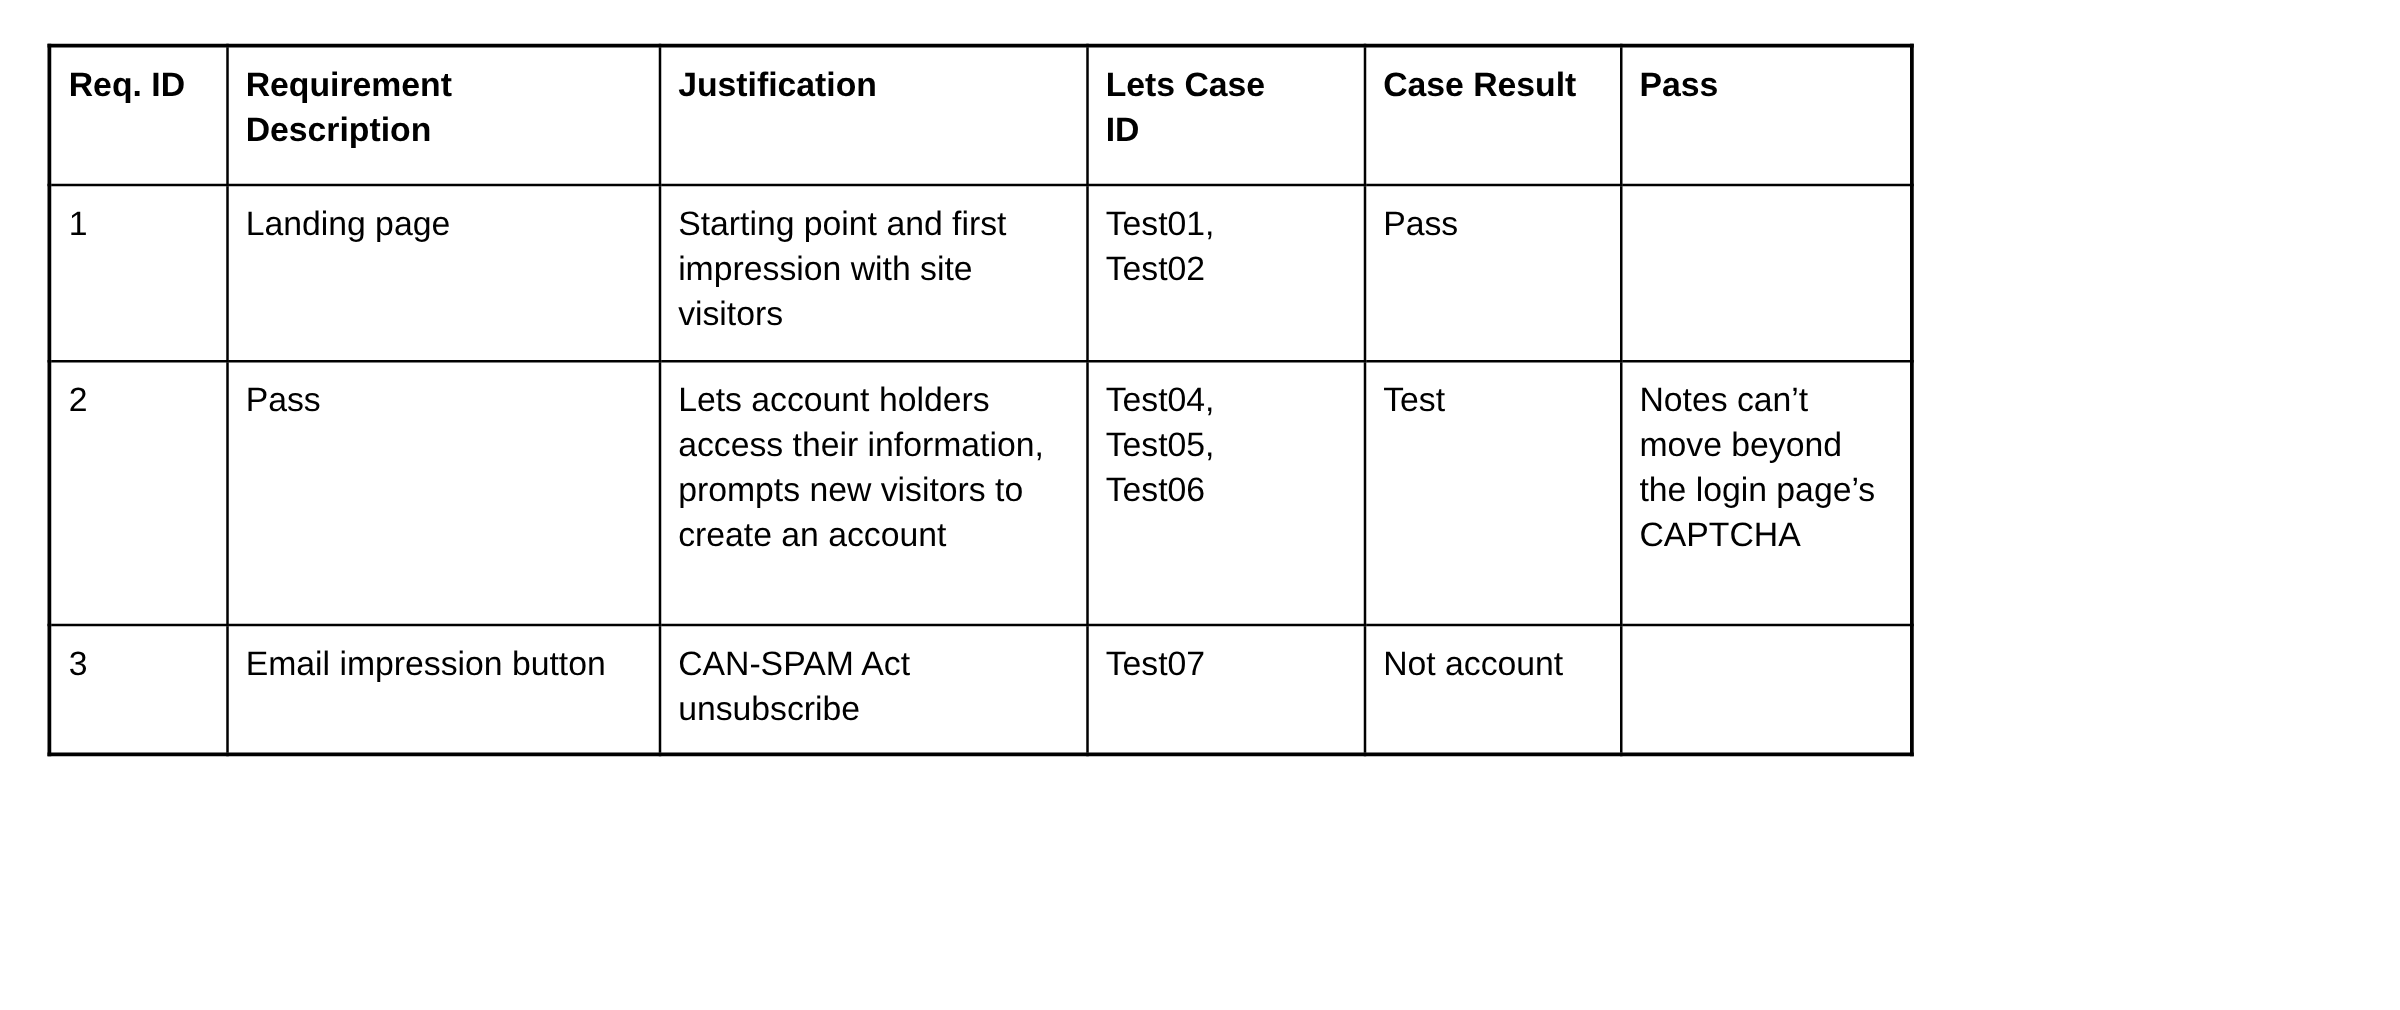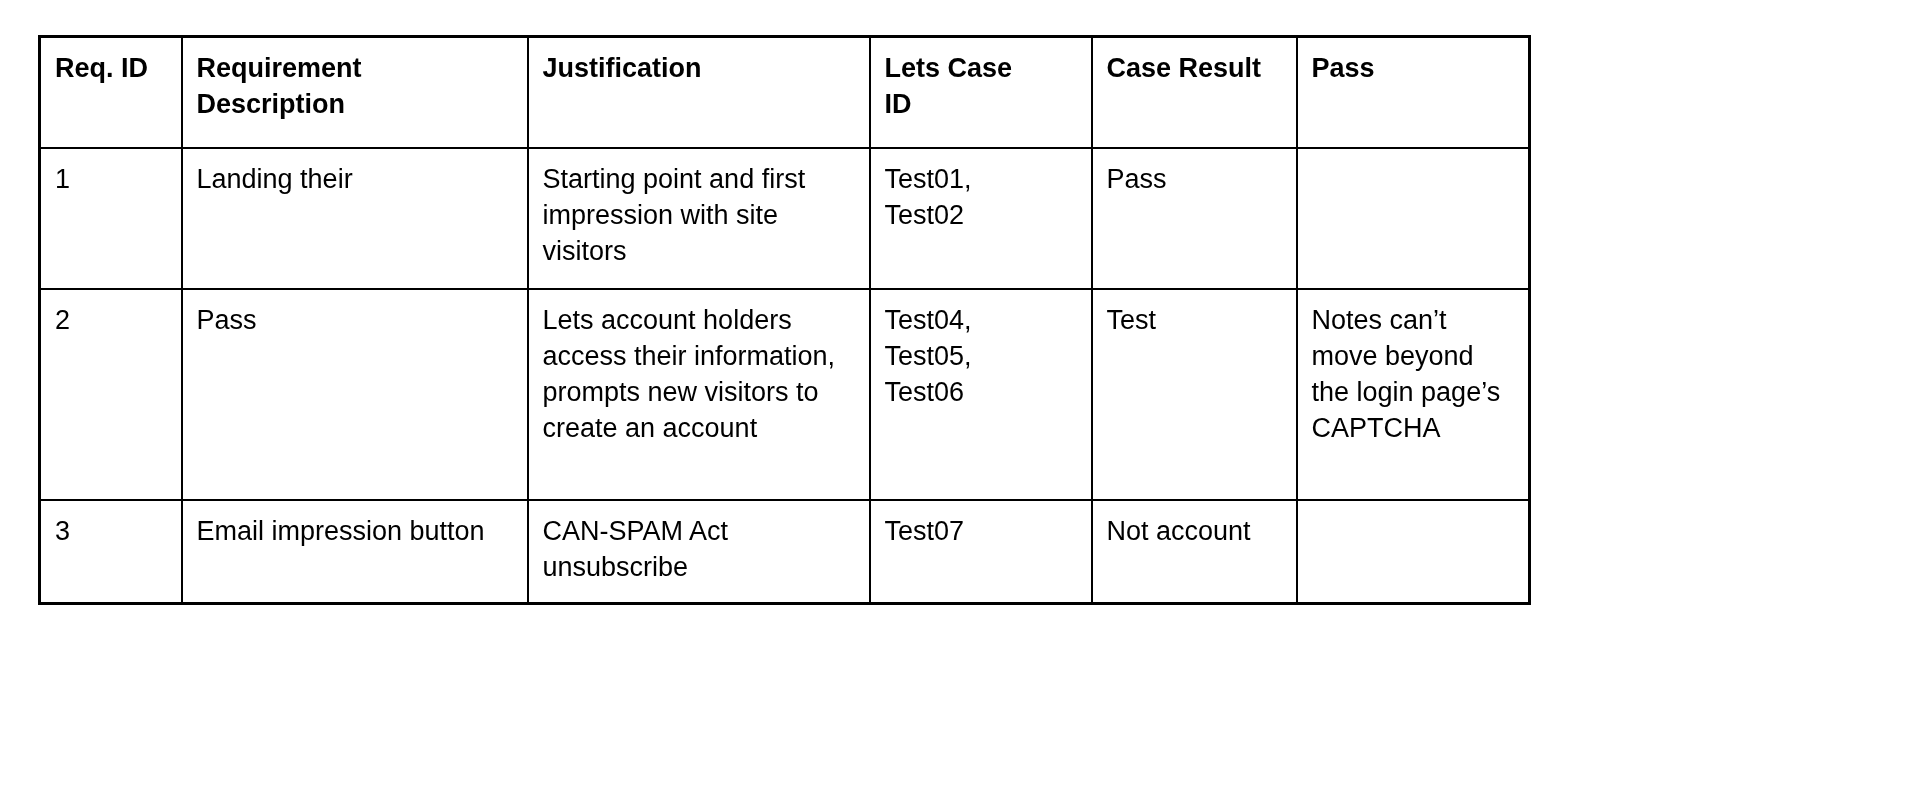--- a/index.html
+++ b/index.html
@@ -125,21 +125,21 @@
         </tr>
       </thead>
 
       <tbody>
 
         <tr class="body-row-1">
           <td>
             <span class="cell-text">1</span>
           </td>
           <td>
-            <span class="cell-text">Landing their</span>
+            <span class="cell-text">Landing page</span>
           </td>
           <td>
             <span class="cell-text">Starting point and first impression with site visitors</span>
           </td>
           <td>
             <span class="cell-text">Test01,
 Test02</span>
           </td>
           <td>
             <span class="cell-text">Pass</span>

